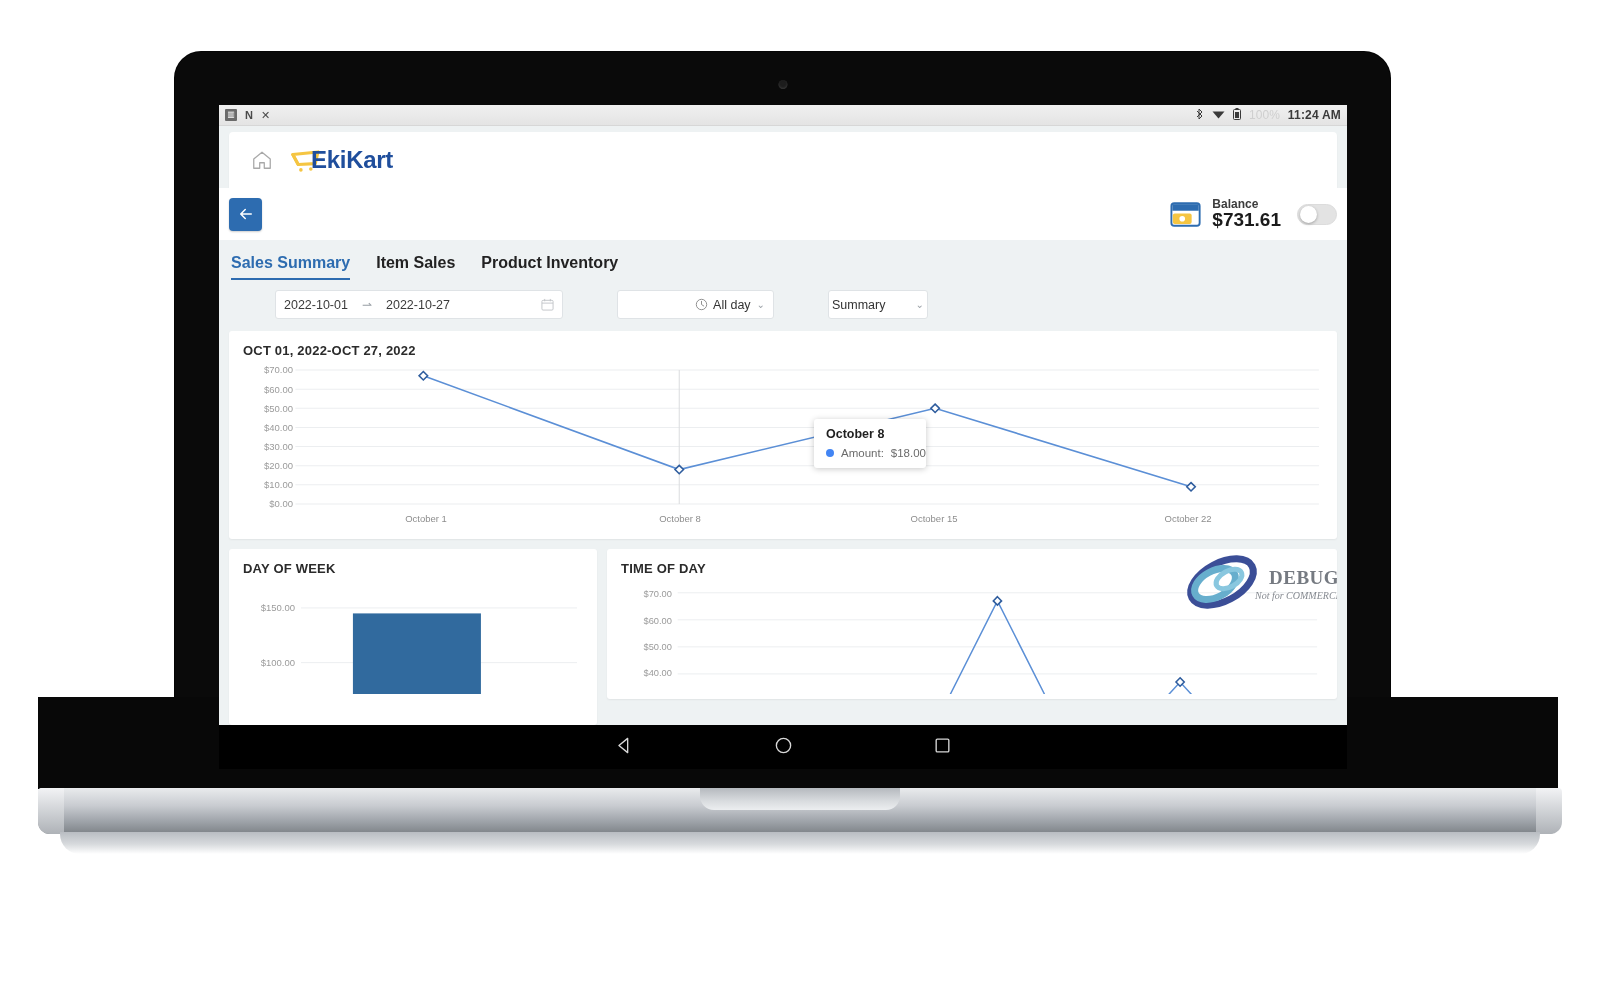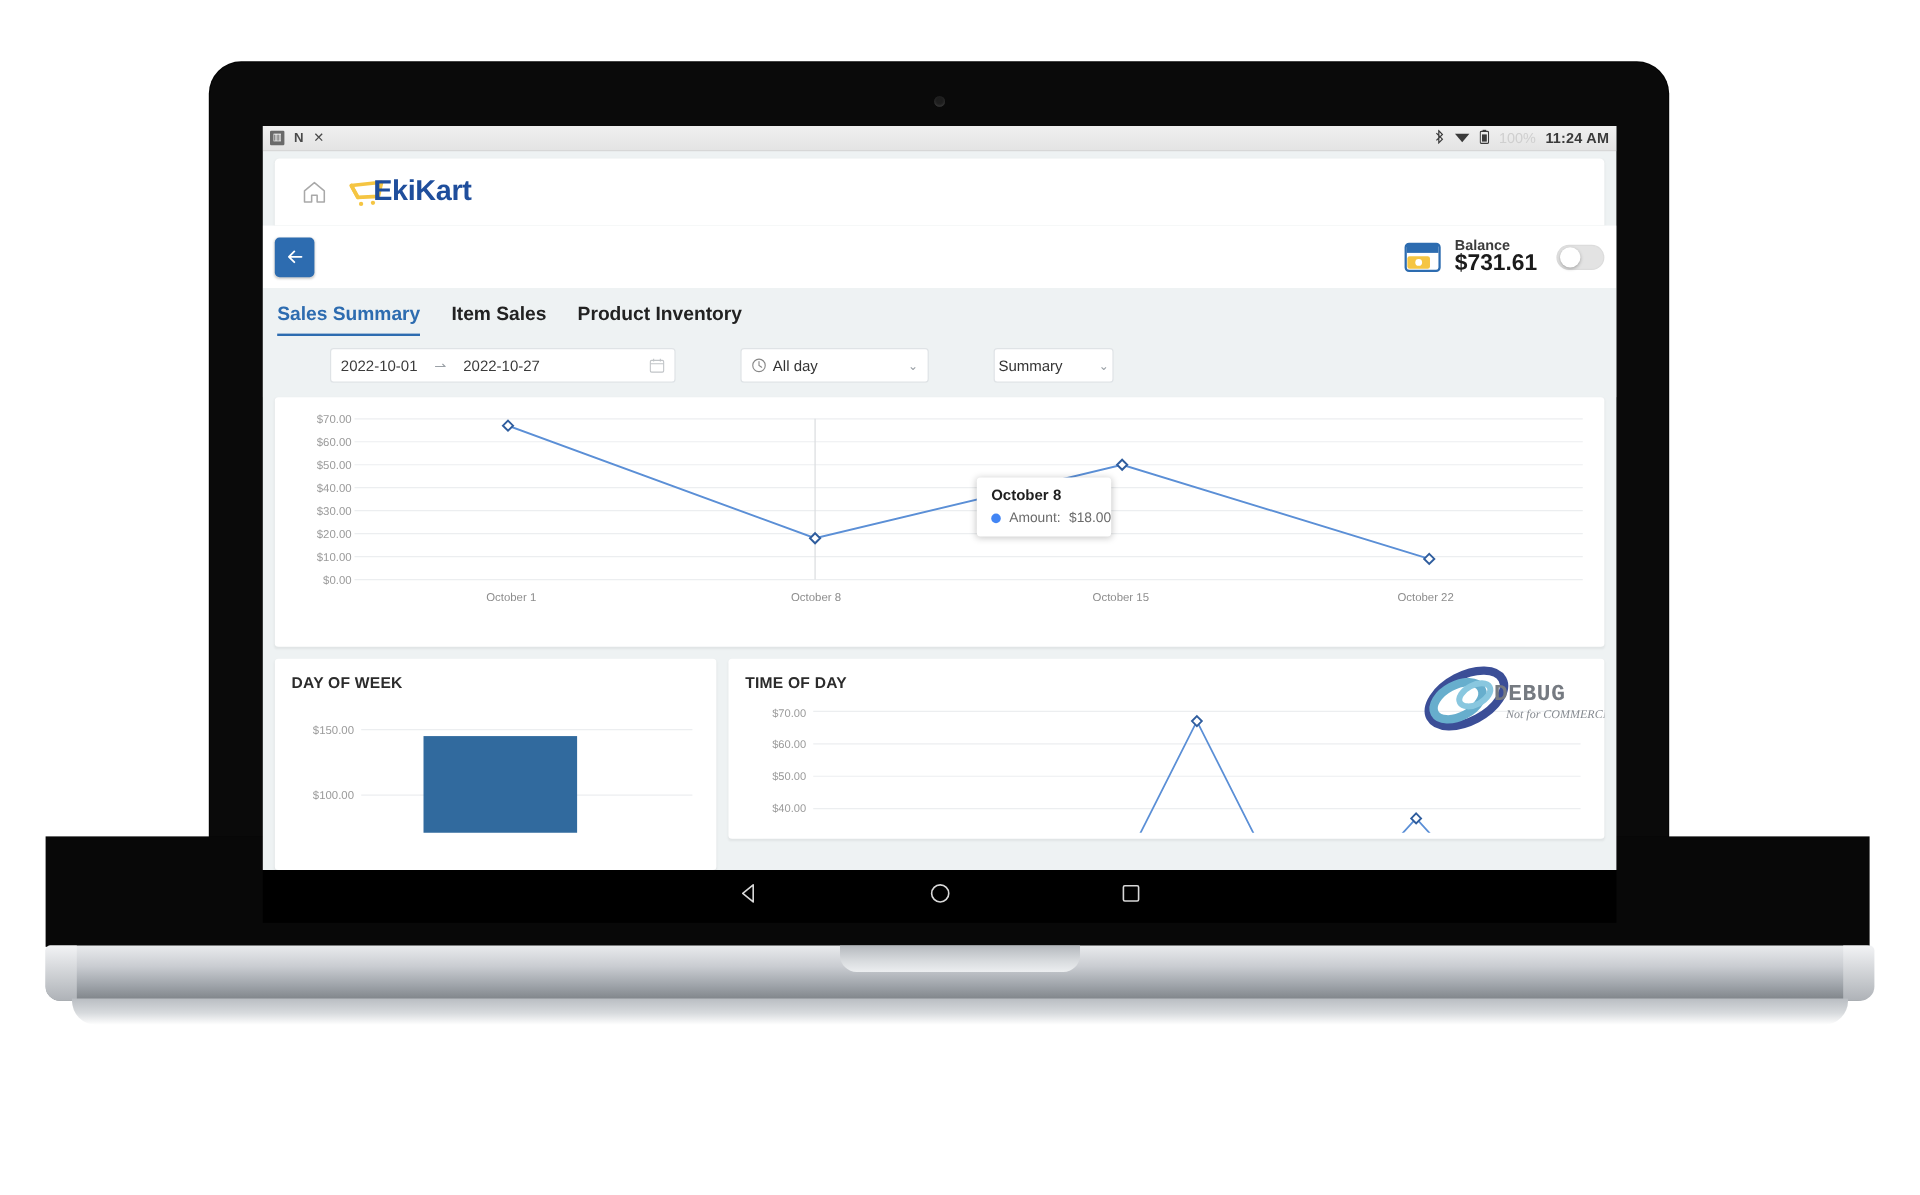--- a/index.html
+++ b/index.html
@@ -148,21 +148,21 @@
   }
   .ctl {
     background: #fff; border: 1px solid #dfe3e6; border-radius: 3px;
     height: 29px; display: flex; align-items: center;
     font-size: 12.5px; color: #333; cursor: pointer; margin-left: 44px;
   }
   .date-range { width: 288px; padding: 0 8px; justify-content: space-between; }
   .date-range .dtxt { color: #3b3b3b; }
   .arrow-sep { color: #9aa0a6; font-size: 12px; }
   .cal-ico { width: 13px; height: 13px; opacity: .55; }
-  .sel-allday { width: 157px; padding: 0 8px; justify-content: space-between; gap: 6px; }
+  .sel-allday { width: 157px; padding: 0 8px; justify-content: flex-end; gap: 6px; }
   .sel-summary { width: 100px; padding: 0 3px; justify-content: space-between; }
   .clock-ico { width: 13px; height: 13px; opacity: .7; margin-right: 5px; }
   .chev { color: #9aa0a6; font-size: 10px; }
   .ctl-left { display: flex; align-items: center; }
 
   
   .card {
     background: #ffffff; border-radius: 3px;
     box-shadow: 0 1px 2px rgba(0,0,0,.06);
   }
@@ -181,22 +181,22 @@
   .card-tod { flex: 1; padding: 12px 14px 0 14px; height: 150px; overflow: hidden; position: relative; }
   .mini-chart { position: relative; width: 100%; height: 112px; }
   .mini-chart svg { display: block; width: 100%; height: 100%; }
 
   
   .watermark {
     position: absolute; right: -30px; top: 4px;
     width: 190px; height: 60px; pointer-events: none; opacity: .92;
   }
   .wm-text {
-    position: absolute; left: 68px; top: 14px;
-    font-family: Liberation Mono, monospace;
+    position: absolute; left: 92px; top: 14px;
+    font-family: Liberation Serif, serif;
     font-size: 19px; font-weight: 700; color: #6a6f77;
     letter-spacing: .5px;
   }
   .wm-sub {
     position: absolute; left: 78px; top: 37px;
     font-family: "Liberation Serif", serif;
     font-style: italic; font-size: 10px; color: #7a7f86;
   }
 
   
@@ -347,20 +347,21 @@
         </span>
         <span class="chev">⌄</span>
       </div>
       <div class="ctl sel-summary">
         <span>Summary</span>
         <span class="chev">⌄</span>
       </div>
     </div>
 
     <div class="card main-chart-card">
+      <div class="card-title">OCT 01, 2022-OCT 27, 2022</div>
       <div class="chart-area">
         <svg viewBox="0 0 1072 170" preserveAspectRatio="none" id="main-svg">
             <line x1="52" y1="6" x2="1068" y2="6" class="grid-line"></line>
             <line x1="52" y1="25.142857142857153" x2="1068" y2="25.142857142857153" class="grid-line"></line>
             <line x1="52" y1="44.28571428571428" x2="1068" y2="44.28571428571428" class="grid-line"></line>
             <line x1="52" y1="63.42857142857143" x2="1068" y2="63.42857142857143" class="grid-line"></line>
             <line x1="52" y1="82.57142857142858" x2="1068" y2="82.57142857142858" class="grid-line"></line>
             <line x1="52" y1="101.71428571428572" x2="1068" y2="101.71428571428572" class="grid-line"></line>
             <line x1="52" y1="120.85714285714286" x2="1068" y2="120.85714285714286" class="grid-line"></line>
             <line x1="52" y1="140" x2="1068" y2="140" class="grid-line"></line>

